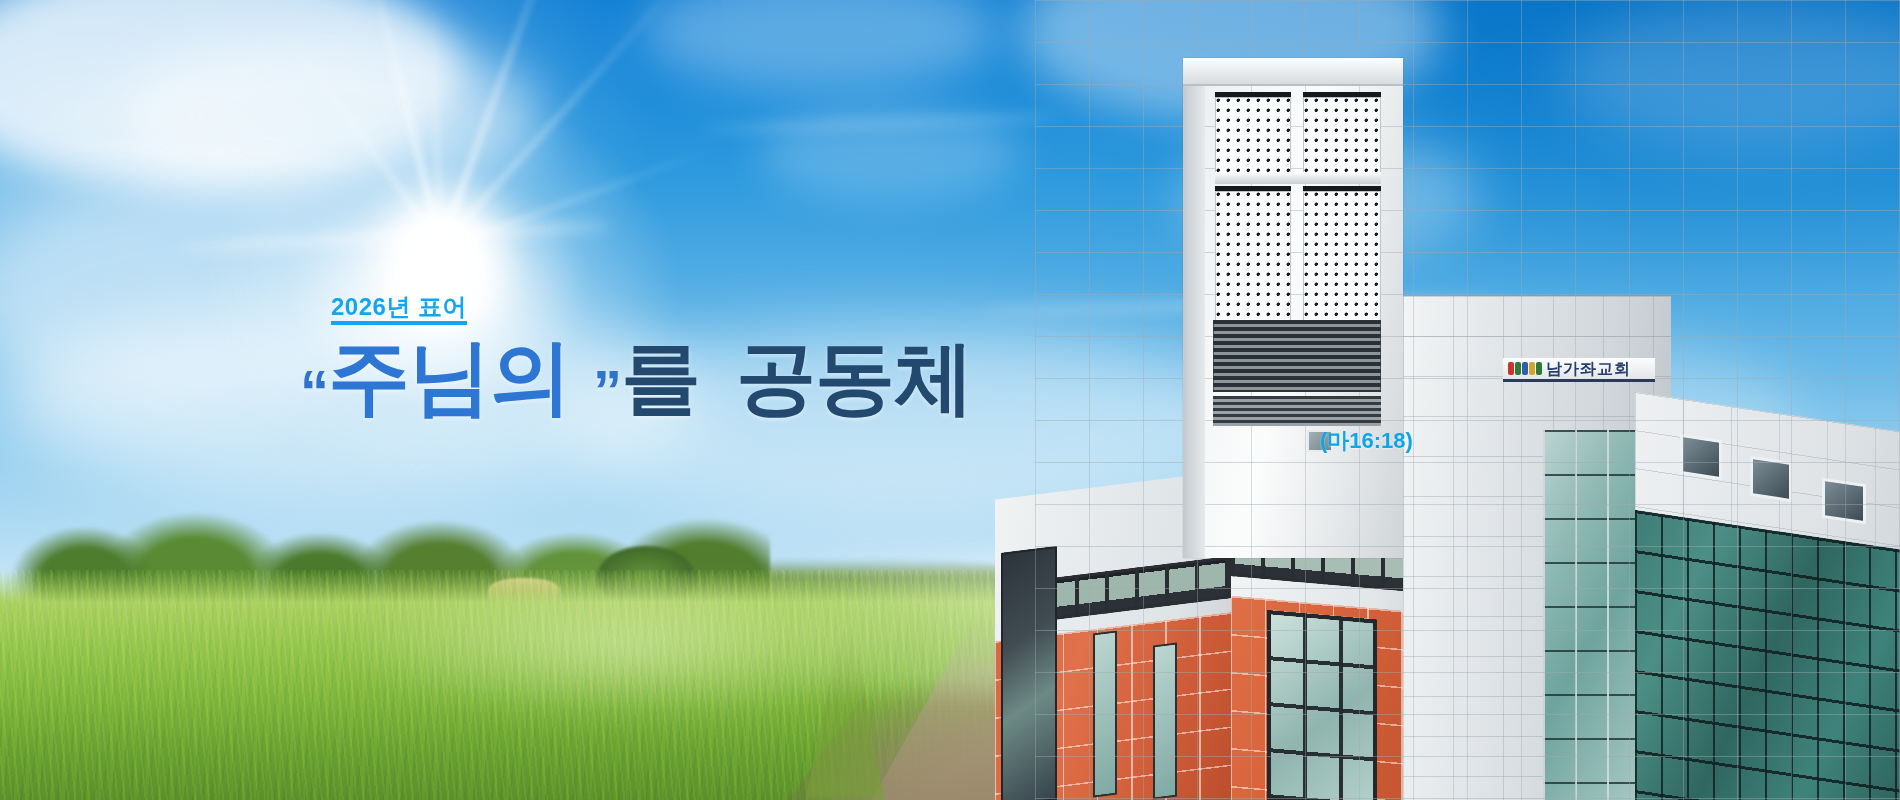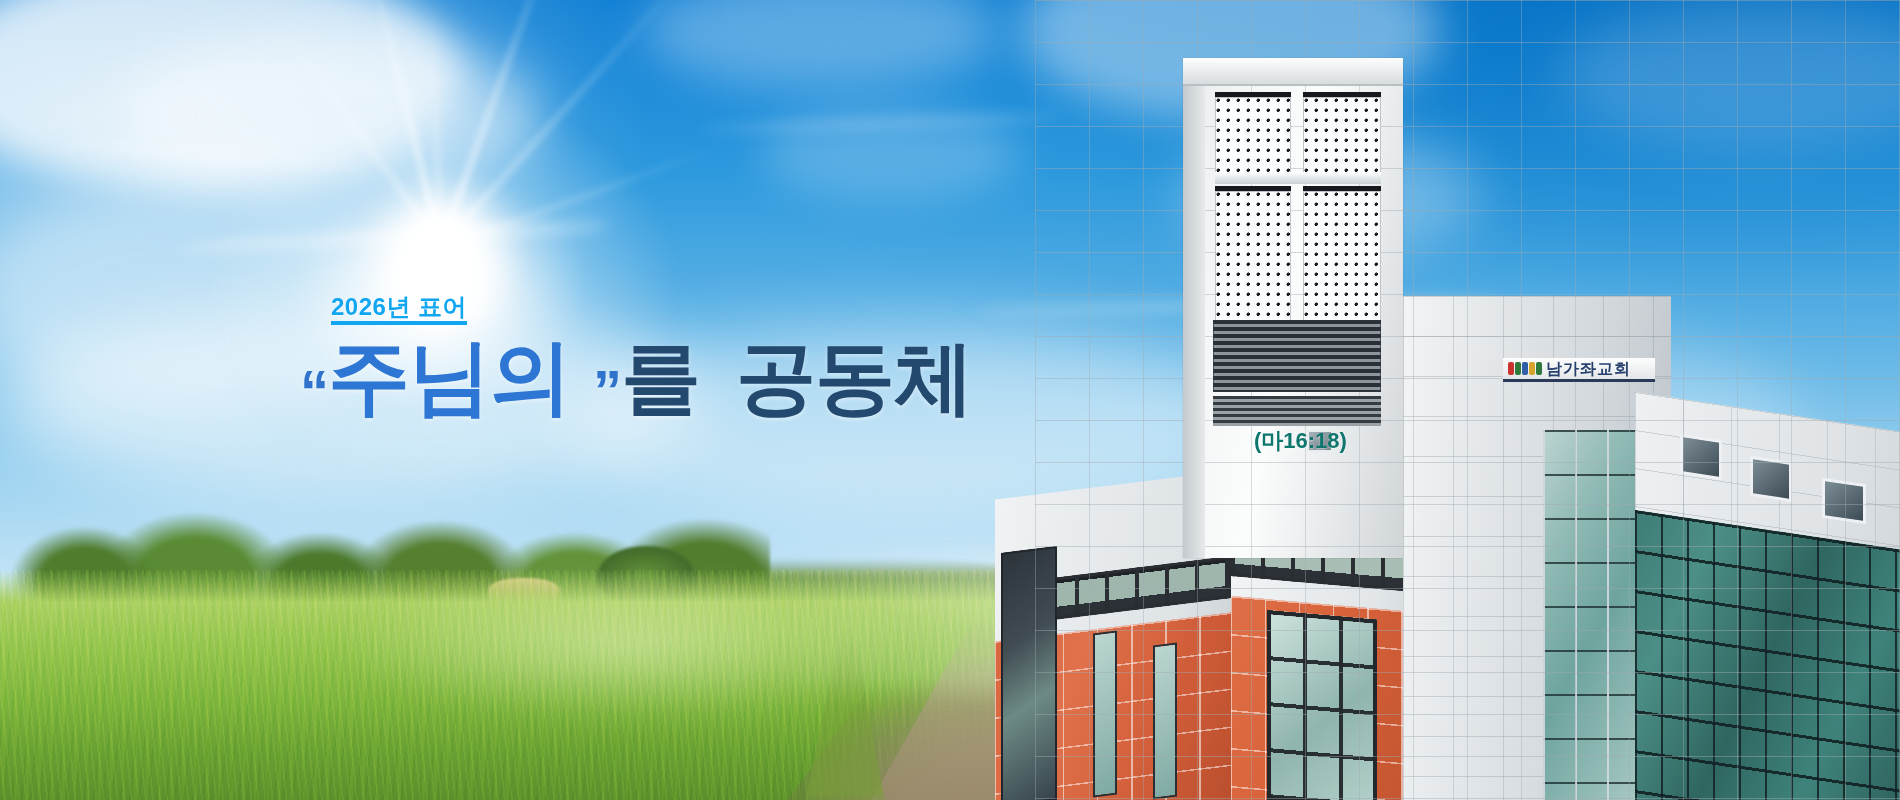--- a/index.html
+++ b/index.html
@@ -350,22 +350,22 @@
     display:flex;align-items:baseline;white-space:nowrap;
     font-weight:900;letter-spacing:-1px;
     text-shadow:0 2px 4px rgba(255,255,255,.45);
   }
   .qm{font-size:58px;color:#2f73cd;line-height:1;position:relative;top:6px;}
   .qm.close{top:6px;margin-left:4px;}
   .hl-blue{font-size:82px;color:#2e76d4;line-height:1;}
   .hl-navy{font-size:80px;color:#24496f;line-height:1;}
   .sp{display:inline-block;width:18px;}
   .verse{
-    position:absolute;left:1254px;top:426px;
-    font-size:22px;font-weight:700;color:#0f766e;letter-spacing:0px;
+    position:absolute;left:1320px;top:426px;
+    font-size:22px;font-weight:700;color:#0ea5e9;letter-spacing:0px;
     text-shadow:0 1px 2px rgba(255,255,255,.5);
   }
 </style>
 </head>
 <body>
 
 <div id="stage">
 
   <div class="sky"></div>
   <div class="sky-right"></div>

